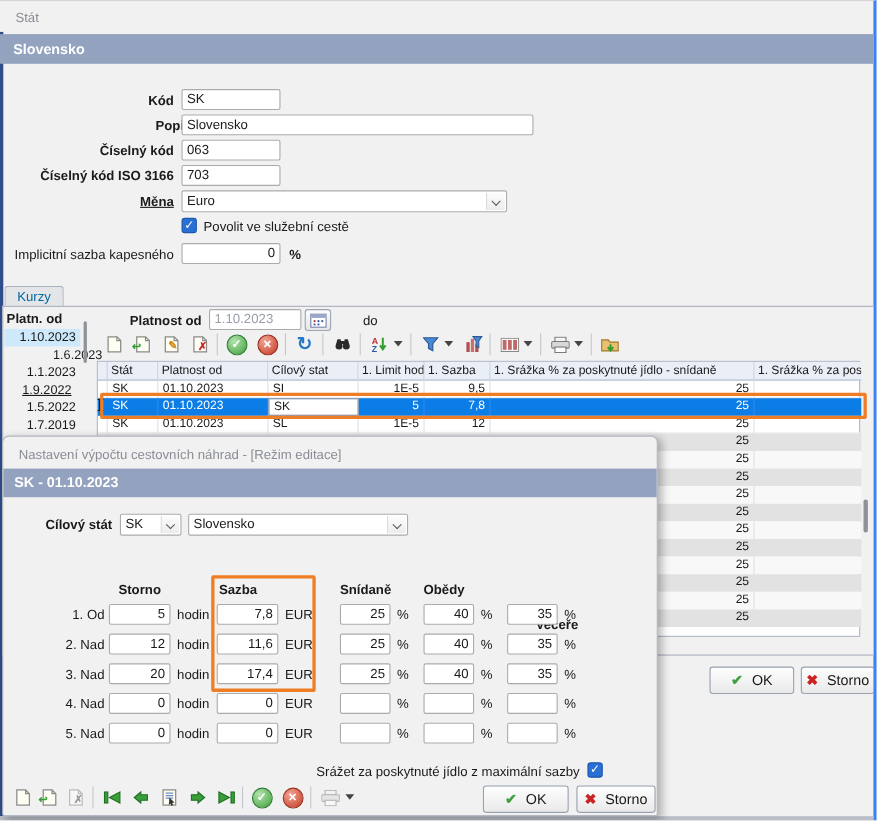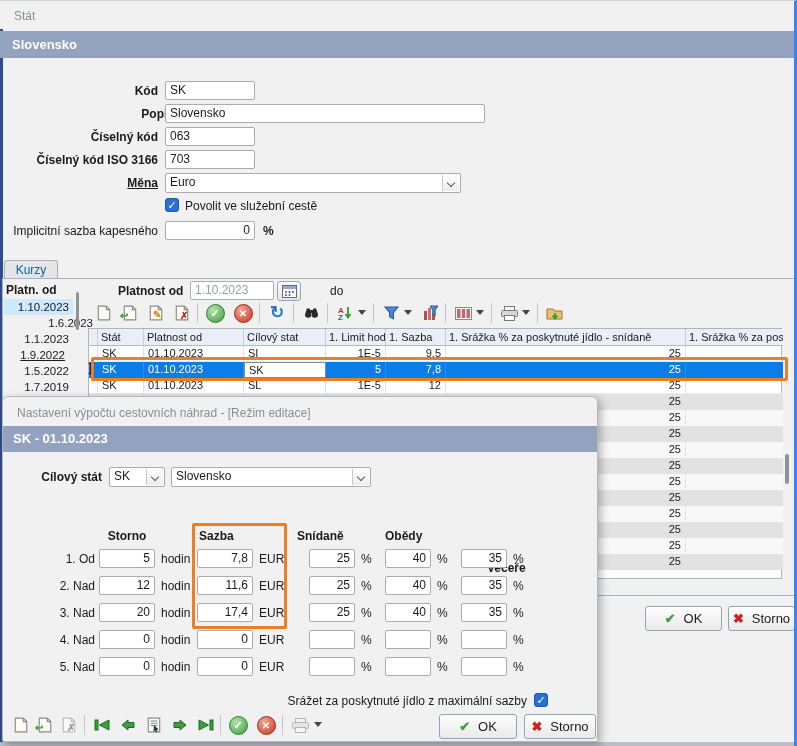--- a/index.html
+++ b/index.html
@@ -350,21 +350,21 @@
     </div>
     <div class="abs inp" style="left:168px; top:70px; width:200px; height:20px;">
       <span>Slovensko</span>
       <span class="combo-btn">
           <span class="chev"></span>
         </span>
     </div>
 
     <div class="abs b" style="left:96px;  top:132px; width:56px; text-align:center;">Storno</div>
     <div class="abs b" style="left:194px; top:132px; width:56px; text-align:left; padding-left:2px;">Sazba</div>
-    <div class="abs b" style="left:294px; top:132px;">Snídaně</div>
+    <div class="abs b" style="left:306px; top:132px;">Snídaně</div>
     <div class="abs b" style="left:382px; top:132px;">Obědy</div>
     <div class="abs b" style="left:484px; top:132px;margin-top:32px;">Večeře</div>
 
     <div class="abs" style="left:30px; top:155px; width:62px; text-align:right;">1. Od</div>
     <div class="abs inp num" style="left:96px; top:152px; width:56px;">5</div>
     <div class="abs" style="left:158px; top:155px;">hodin</div>
     <div class="abs inp num" style="left:194px; top:152px; width:56px;">7,8</div>
     <div class="abs" style="left:256px; top:155px;">EUR</div>
     <div class="abs inp num" style="left:306px; top:152px; width:46px;">25</div>
     <div class="abs" style="left:358px; top:155px;">%</div>

